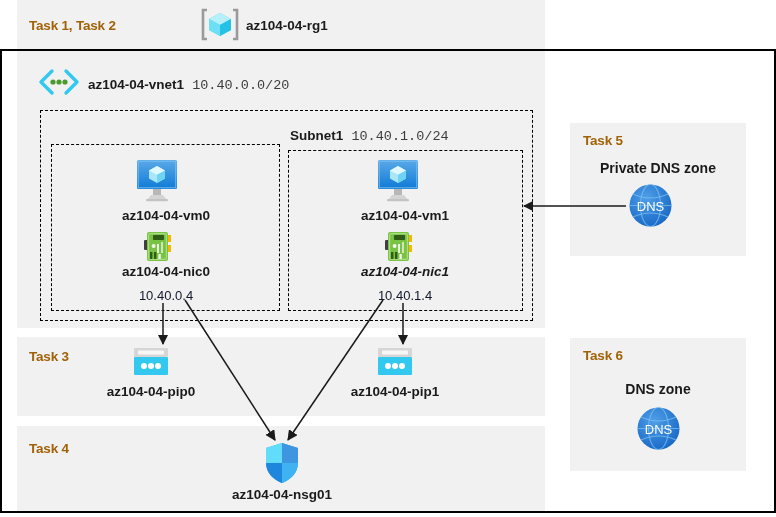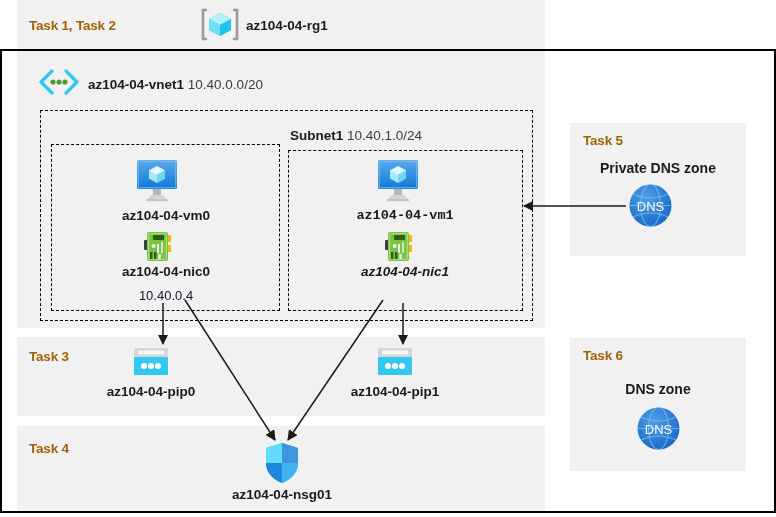--- a/index.html
+++ b/index.html
@@ -74,20 +74,21 @@
     font-weight: bold;
     color: #1a1a1a;
     font-size: 13.5px;
     white-space: nowrap;
   }
   .name-reg {
     font-weight: normal;
     color: #3c3c3c;
     font-size: 13.5px;
     white-space: nowrap;
+    font-family: Liberation Mono, monospace;
   }
   .caption {
     position: absolute;
     text-align: center;
     white-space: nowrap;
     font-size: 13.5px;
     font-weight: bold;
     color: #1a1a1a;
   }
   .subcaption {
@@ -215,39 +216,40 @@
       <rect x="4" y="2" width="40" height="29" rx="1.5" fill="url(#vmg1)"></rect>
       <rect x="5.2" y="3.2" width="37.6" height="26.6" fill="none" stroke="#7fc0ef" stroke-width="0.9"></rect>
       <polygon points="24,8 32,12.4 32,20.6 24,25 16,20.6 16,12.4" fill="#a9e6fa"></polygon>
       <polygon points="24,8 32,12.4 24,16.8 16,12.4" fill="#e0f8ff"></polygon>
       <polygon points="24,16.8 32,12.4 32,20.6 24,25" fill="#6fd4f4"></polygon>
       <rect x="20" y="31" width="8" height="6" fill="#b7b7b7"></rect>
       <path d="M14 42 L34 42 L30 37 L18 37 Z" fill="#d4d4d4"></path>
       <rect x="13" y="41" width="22" height="2.2" rx="1" fill="#c3c3c3"></rect>
     </svg>
   </div>
-  <div class="caption" style="left:310px; top:208px; width:190px;font-family:Liberation Mono, monospace;">az104-04-vm1</div>
+  <div class="caption" style="left:310px; top:208px; width:190px;">az104-04-vm1</div>
 
   <div class="icon" style="left:385px; top:231px;">
     <svg width="28" height="31" viewBox="0 0 28 31">
       <rect x="22" y="4" width="5" height="7" fill="#f5b800"></rect>
       <rect x="22" y="14" width="5" height="7" fill="#f5b800"></rect>
       <rect x="0" y="9" width="4" height="10" rx="1" fill="#3f3f3f"></rect>
       <rect x="3" y="1" width="21" height="29" rx="2" fill="#78c244"></rect>
       <rect x="4.6" y="2.6" width="17.8" height="25.8" rx="1.5" fill="none" stroke="#a9dd80" stroke-width="1.2"></rect>
       <rect x="9" y="4" width="11" height="5" rx="0.8" fill="#2f5d16"></rect>
       <circle cx="9.6" cy="15" r="2" fill="#f2f7ec"></circle>
       <rect x="13" y="13" width="2" height="9" fill="#e9f4e0"></rect>
       <rect x="17" y="11" width="2" height="11" fill="#cfe8bb"></rect>
       <rect x="6" y="21" width="2.4" height="7" fill="#2f5d16"></rect>
       <rect x="10" y="21" width="2.4" height="7" fill="#2f5d16"></rect>
       <rect x="14.4" y="23" width="2.4" height="5" fill="#f2f7ec"></rect>
     </svg>
   </div>
   <div class="caption" style="left:310px; top:264px; width:190px;font-style:italic;">az104-04-nic1</div>
+  <div class="subcaption" style="left:310px; top:288px; width:190px;">10.40.1.4</div>
 
   <div class="panel" id="task3-panel" style="left:17px; top:337px; width:528px; height:79px;"></div>
   <div class="task-label" style="left:29px; top:349px;">Task 3</div>
 
   <div class="icon" style="left:133px; top:347px;">
     <svg width="36" height="30" viewBox="0 0 36 30">
       <rect x="1" y="1" width="34" height="9" rx="1" fill="#d6d6d6"></rect>
       <rect x="5" y="3.6" width="26" height="4" rx="1" fill="#f7f7f7"></rect>
       <rect x="1" y="10" width="34" height="18" rx="1" fill="#32c8f0"></rect>
       <circle cx="11" cy="19" r="3" fill="#ffffff"></circle>

